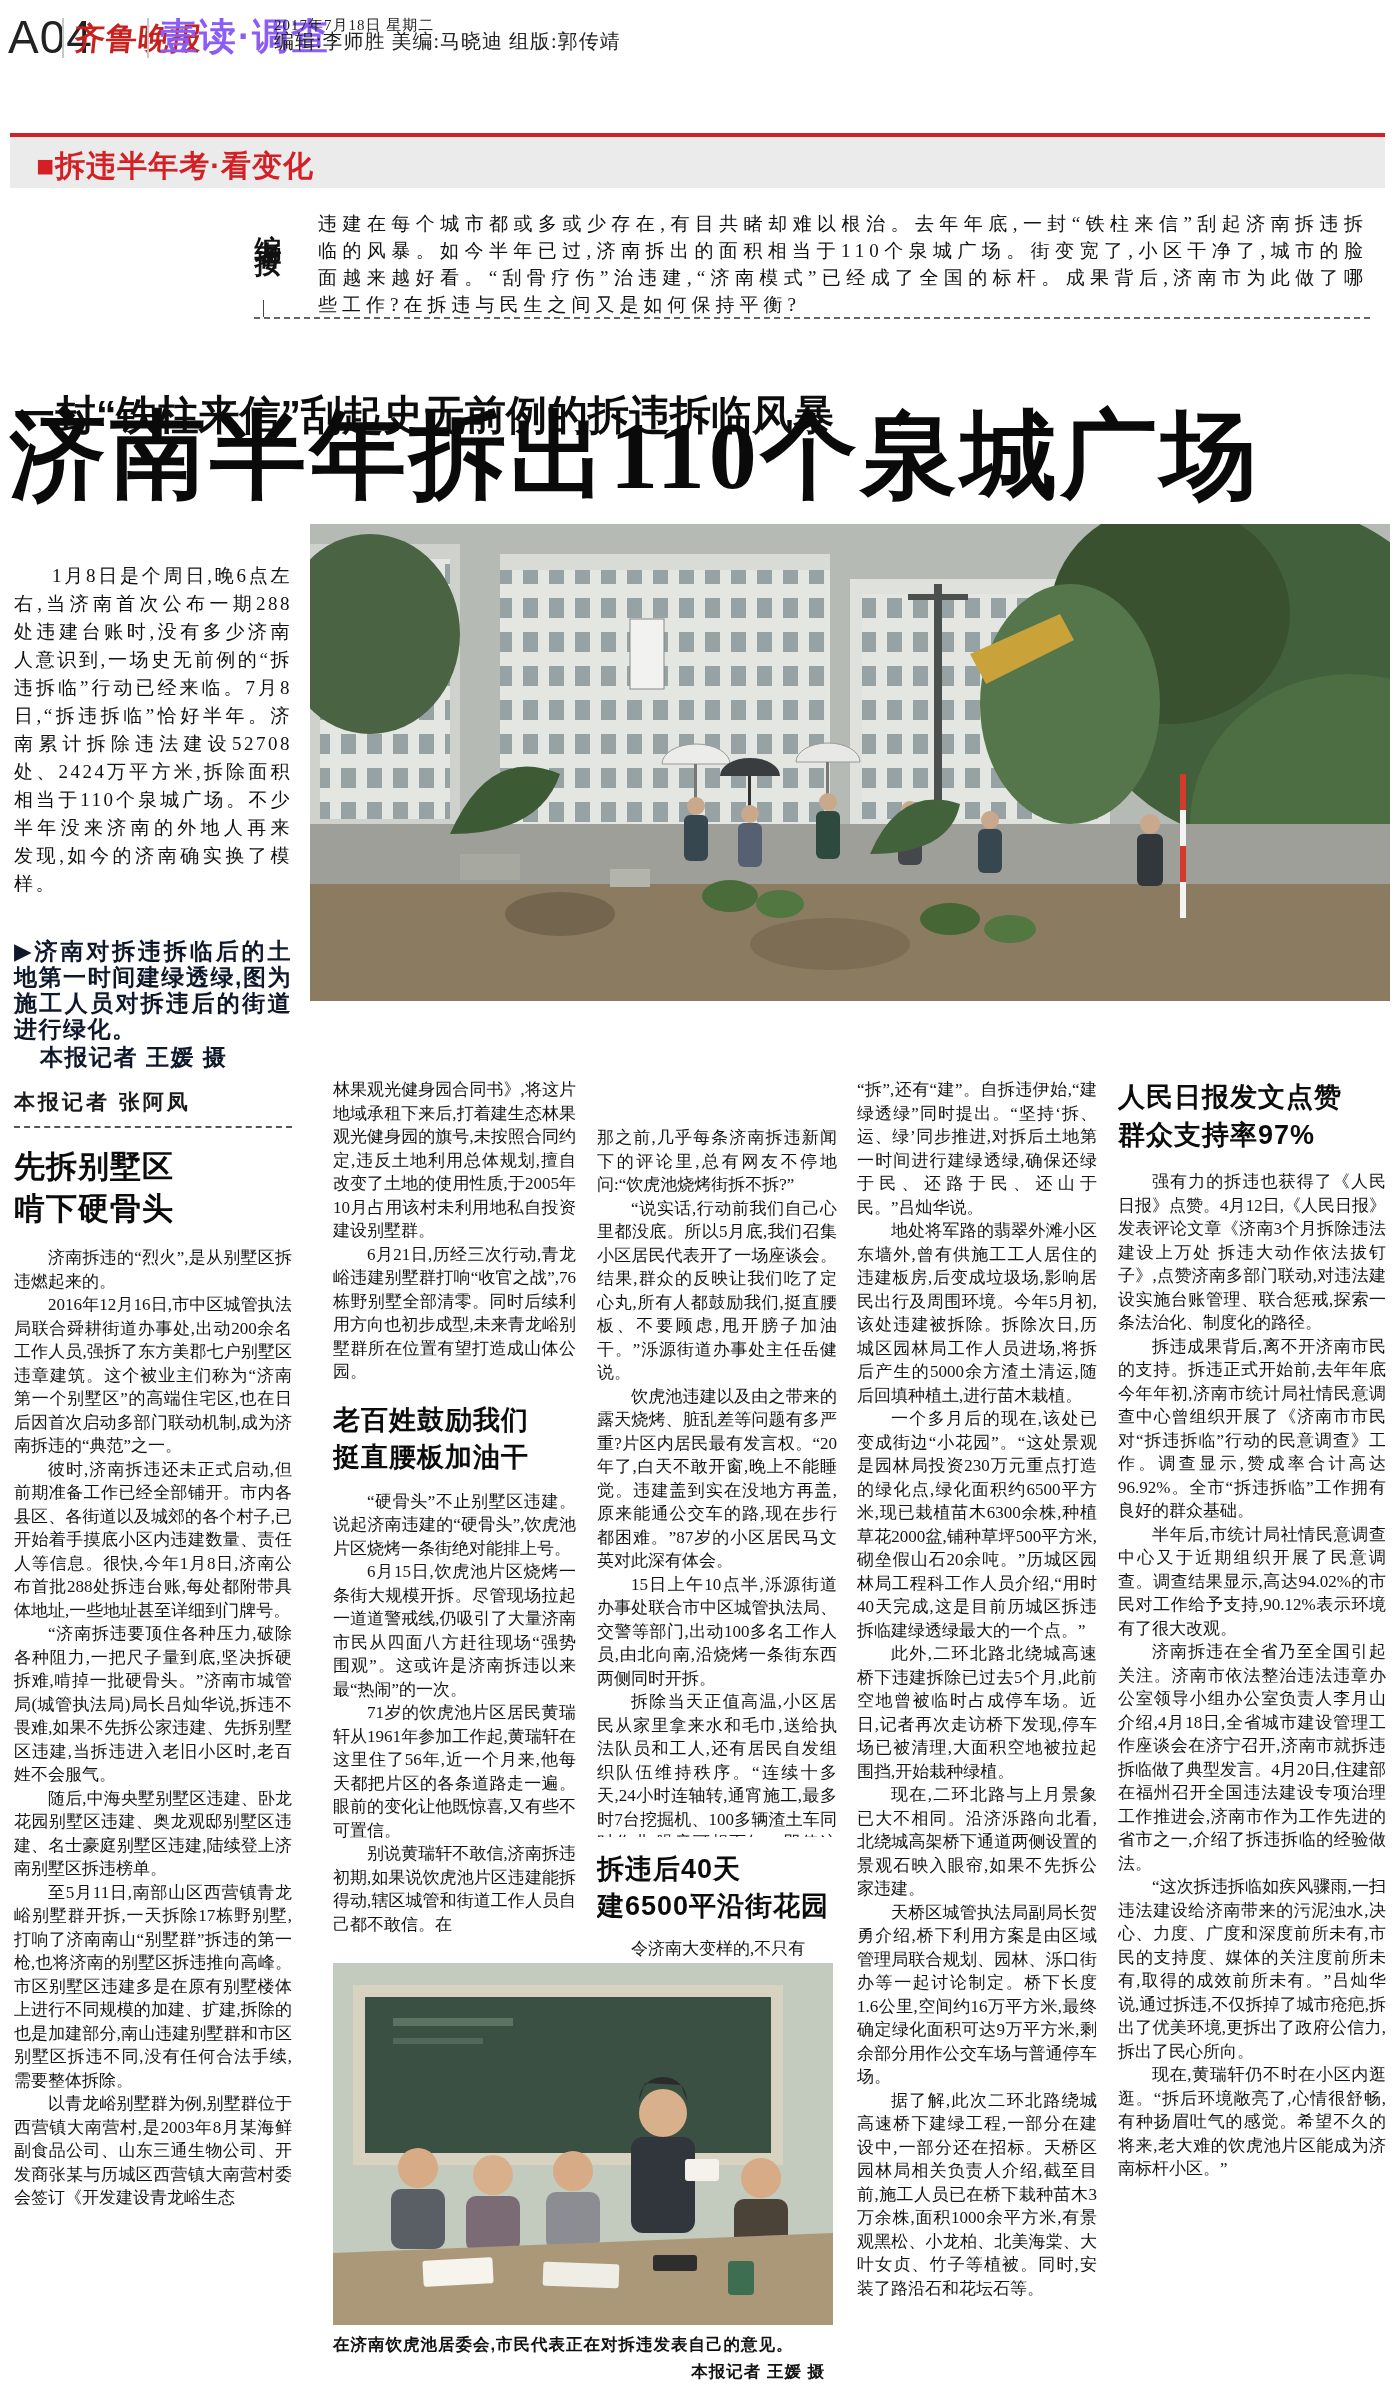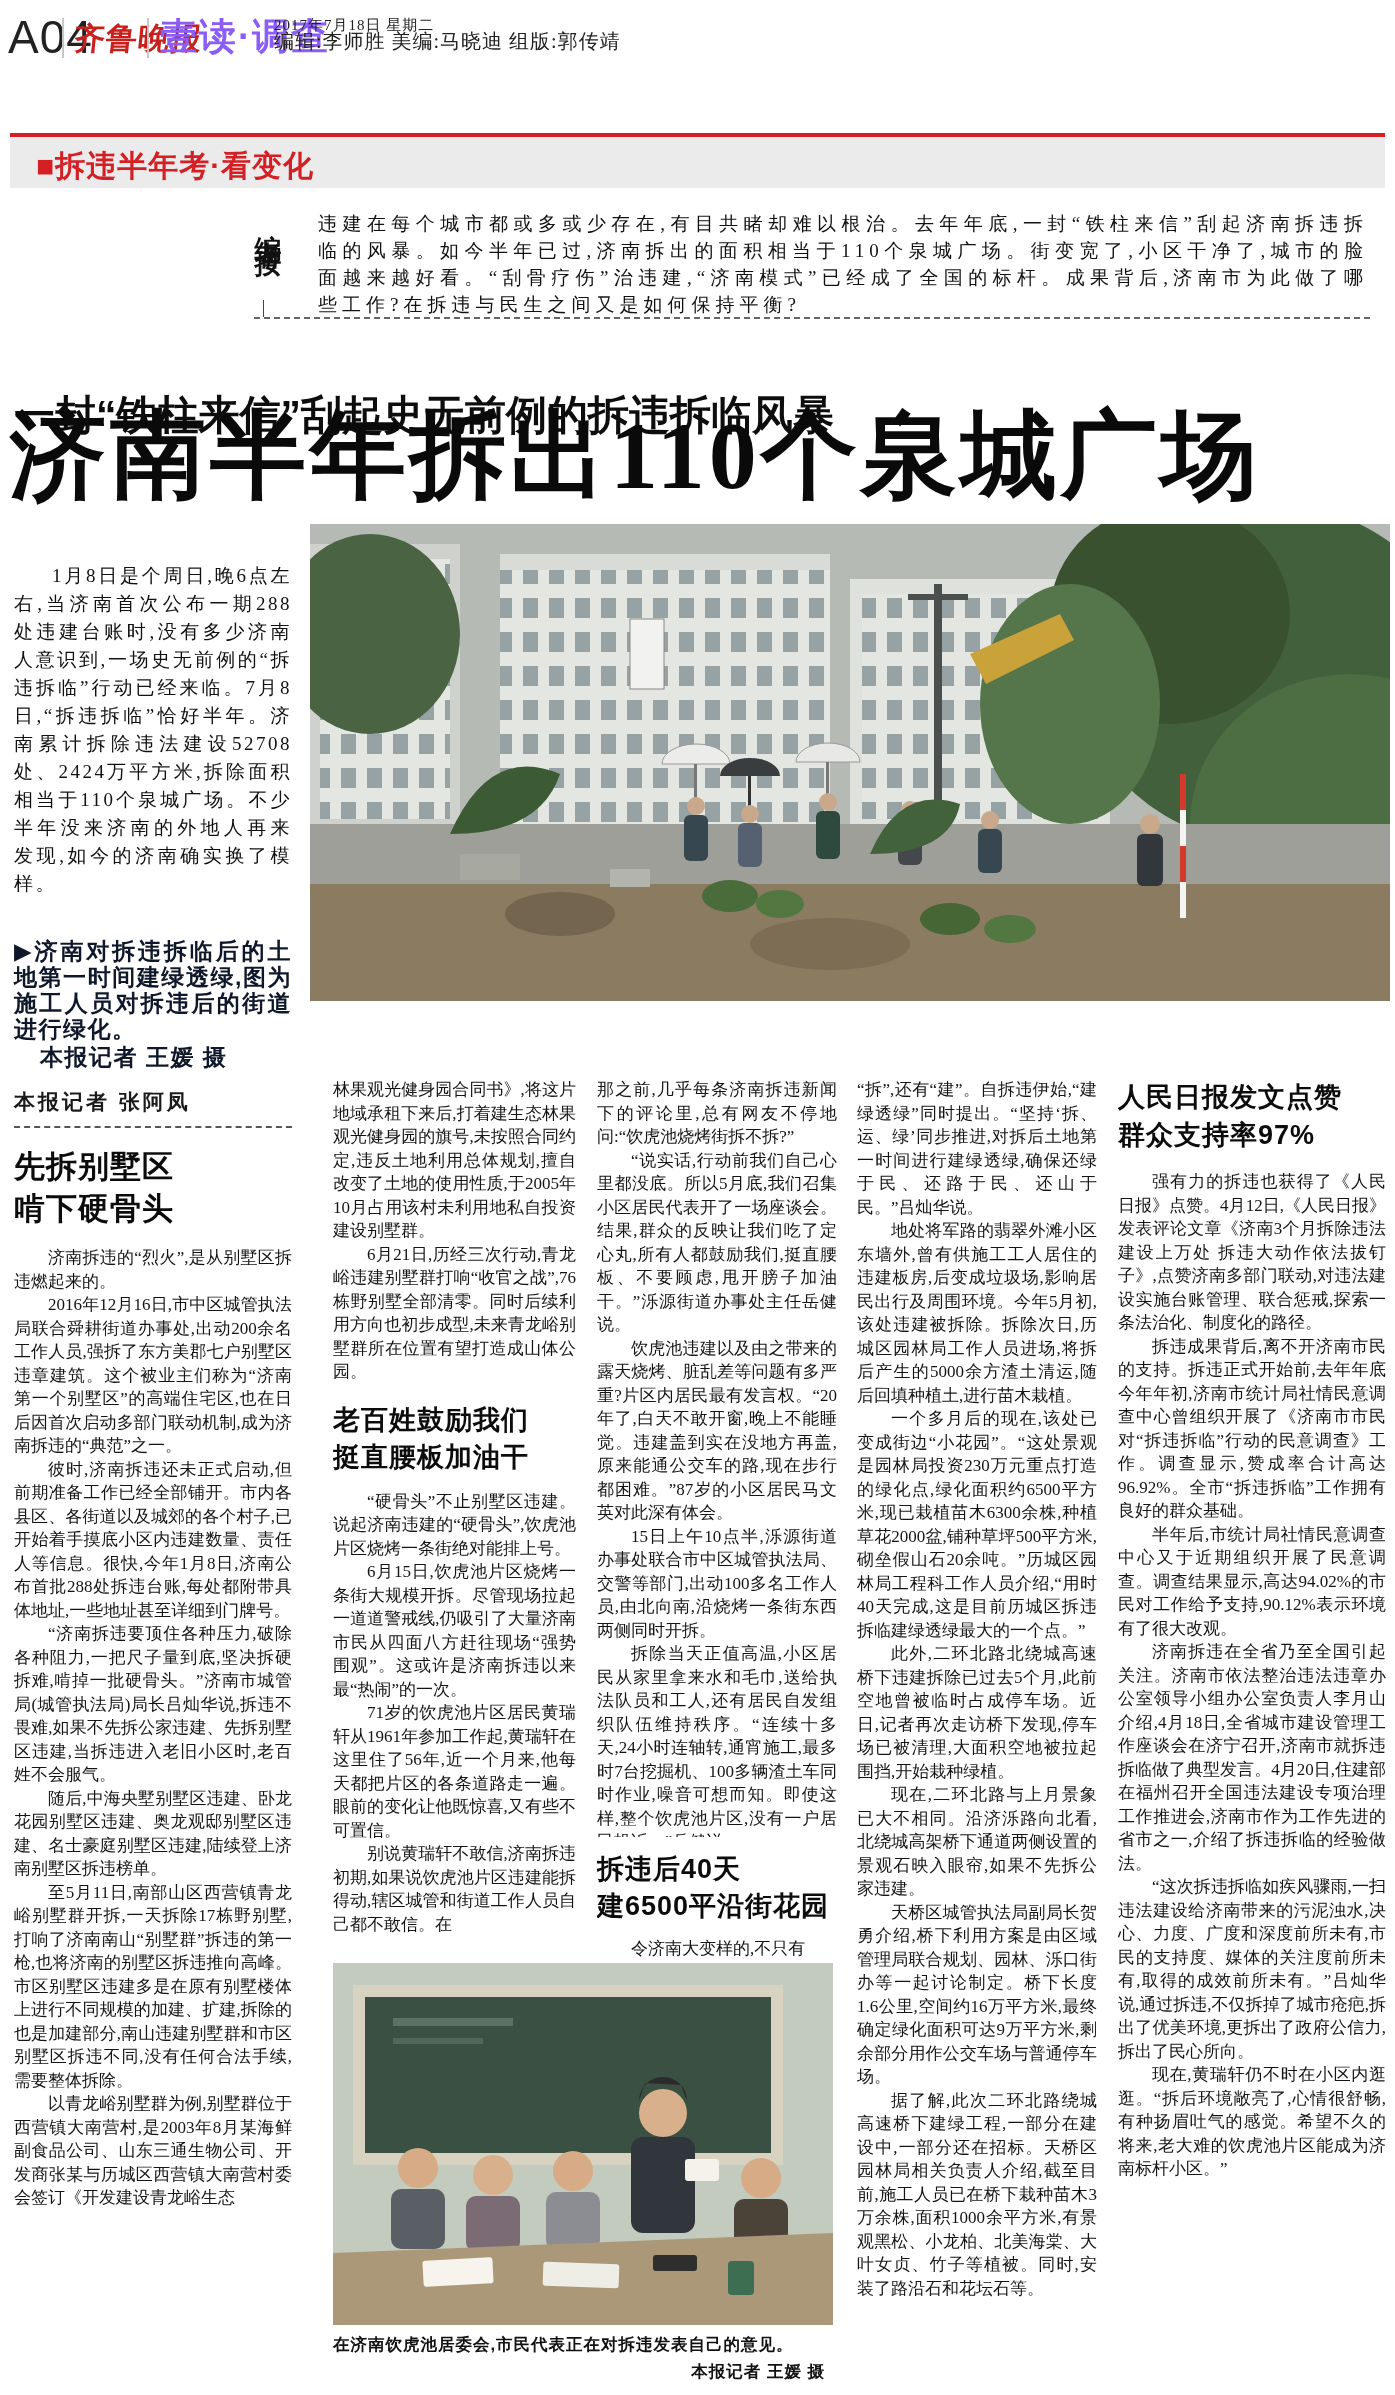--- a/index.html
+++ b/index.html
@@ -48,21 +48,21 @@
   
   .byline2{left:14px;top:1088px;width:278px;font-size:21px;font-weight:700;letter-spacing:3px;
            padding-bottom:10px;border-bottom:2px dashed #555;
            font-family:"Liberation Sans","DejaVu Sans",sans-serif;}
   .col{font-size:17px;line-height:23.5px;text-align:justify;color:#141414;overflow:hidden;}
   .col p{margin:0;text-indent:2em;}
   .col p.noind{text-indent:0;}
   .col1{left:14px;top:1140px;width:278px;height:1248px;}
   .col2{left:333px;top:1078px;width:243px;height:882px;}
   .col3{left:597px;top:1078px;width:240px;height:882px;display:flex;flex-direction:column;}
-  .col3 .flexfill{flex:1 1 auto;overflow:hidden;}
+  .col3 .flexfill{flex:1 1 auto;overflow:hidden;margin-top:48px;}
   .col4{left:857px;top:1078px;width:240px;height:1312px;}
   .col5{left:1118px;top:1078px;width:268px;height:1312px;}
   .subhead{font-family:"Liberation Sans","DejaVu Sans",sans-serif;font-weight:900;color:#0c0c0c;
            text-indent:0;text-align:left;letter-spacing:1px;}
   .subhead1{font-size:31px;line-height:42px;margin:6px 0 16px 0;}
   .subhead2{font-size:27px;line-height:37px;margin:18px 0 14px 0;}
   .subhead3{font-size:27px;line-height:37px;margin:14px 0 12px 0;}
   .sb-head{font-size:27px;line-height:38px;margin:0 0 16px 0;}
   .cap2{left:333px;top:2332px;width:500px;font-size:16.5px;font-weight:700;line-height:25px;
         letter-spacing:1px;color:#111;font-family:"Liberation Sans","DejaVu Sans",sans-serif;}

